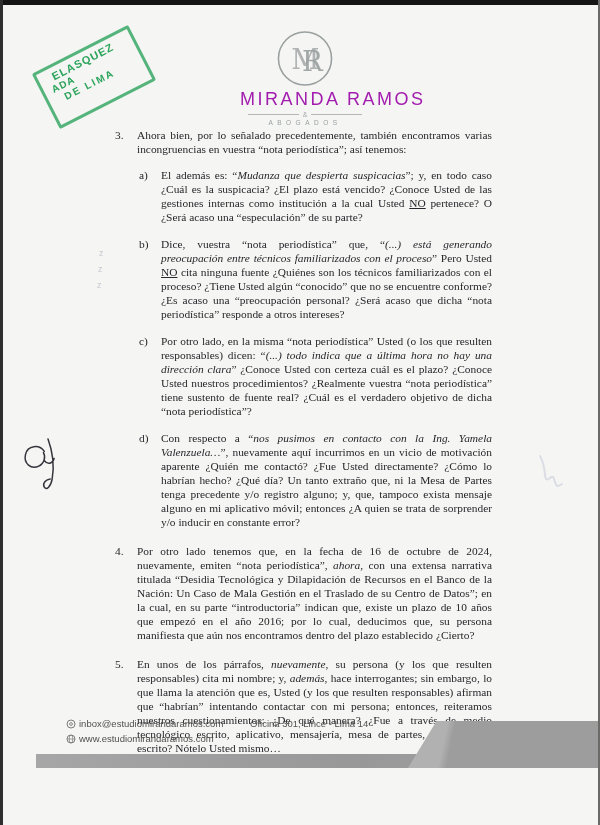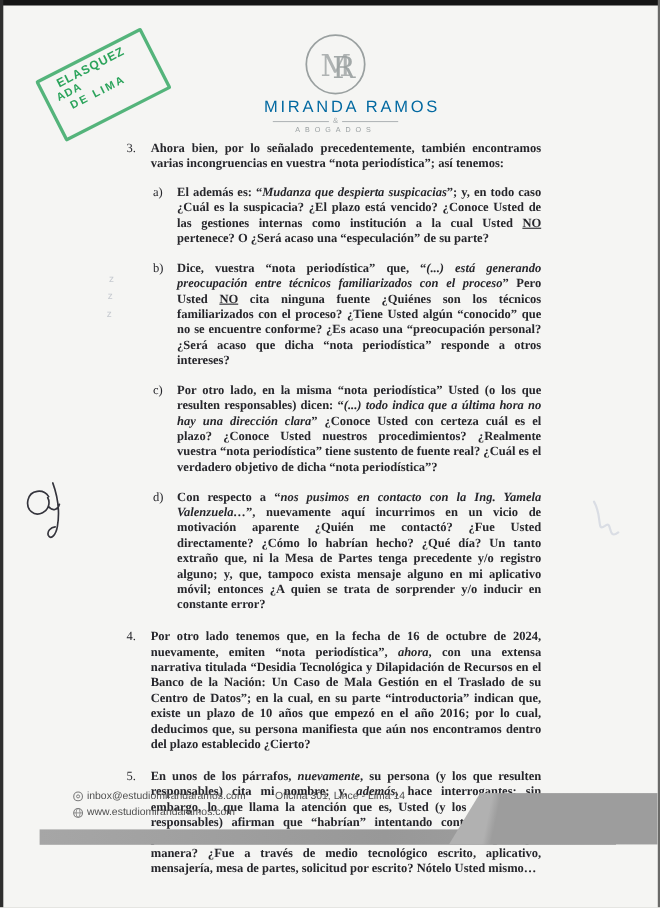--- a/index.html
+++ b/index.html
@@ -22,32 +22,32 @@
     overflow:hidden;
   }
   .stamp .s1{font-size:11px;letter-spacing:1px;margin:3px 0 0 14px;}
   .stamp .s2{font-size:10px;letter-spacing:1px;margin:0 0 0 8px;}
   .stamp .s3{font-size:10px;letter-spacing:2px;margin:1px 0 0 16px;}
 
   
   .logo{position:absolute;left:240px;top:29px;width:130px;text-align:center;color:#9aa0a2;
         font-family:"Liberation Sans",sans-serif;}
   .logo svg{display:block;margin:0 auto;}
-  .logo .name{font-size:15px;letter-spacing:2.5px;color:#0369a1;margin-top:1px;white-space:nowrap;}
+  .logo .name{font-size:18px;letter-spacing:2.5px;color:#a21caf;margin-top:1px;white-space:nowrap;}
   .logo .amp-row{display:flex;align-items:center;gap:4px;margin:1px 8px 0 8px;color:#a6abad;}
   .logo .amp-row .ln{flex:1;border-top:1px solid #b3b7b9;}
   .logo .amp-row .amp{font-size:7px;}
   .logo .sub{font-size:6.5px;letter-spacing:4.5px;color:#9aa0a2;margin-top:1px;}
 
   
   .doc{position:absolute;left:115px;top:128px;width:377px;color:#26262b;
        font-size:11.4px;line-height:14px;}
   .item{display:flex;}
   .item .marker{width:22px;flex:0 0 22px;}
-  .item .text{flex:1;text-align:justify;font-weight:bold;}
+  .item .text{flex:1;text-align:justify;}
   .sublist{margin-left:24px;margin-top:12px;}
   .sublist .item{margin-bottom:13px;}
   .gap-lg{margin-top:15px;}
   .seg-i{font-style:italic;}
   .seg-u{text-decoration:underline;}
 
   
   .zmarks span{position:absolute;font-size:9px;color:#c6cad0;font-family:"Liberation Sans",sans-serif;}
   .initials{position:absolute;left:18px;top:434px;transform:rotate(-6deg);}
   .ghost{position:absolute;left:532px;top:448px;opacity:.55;}

